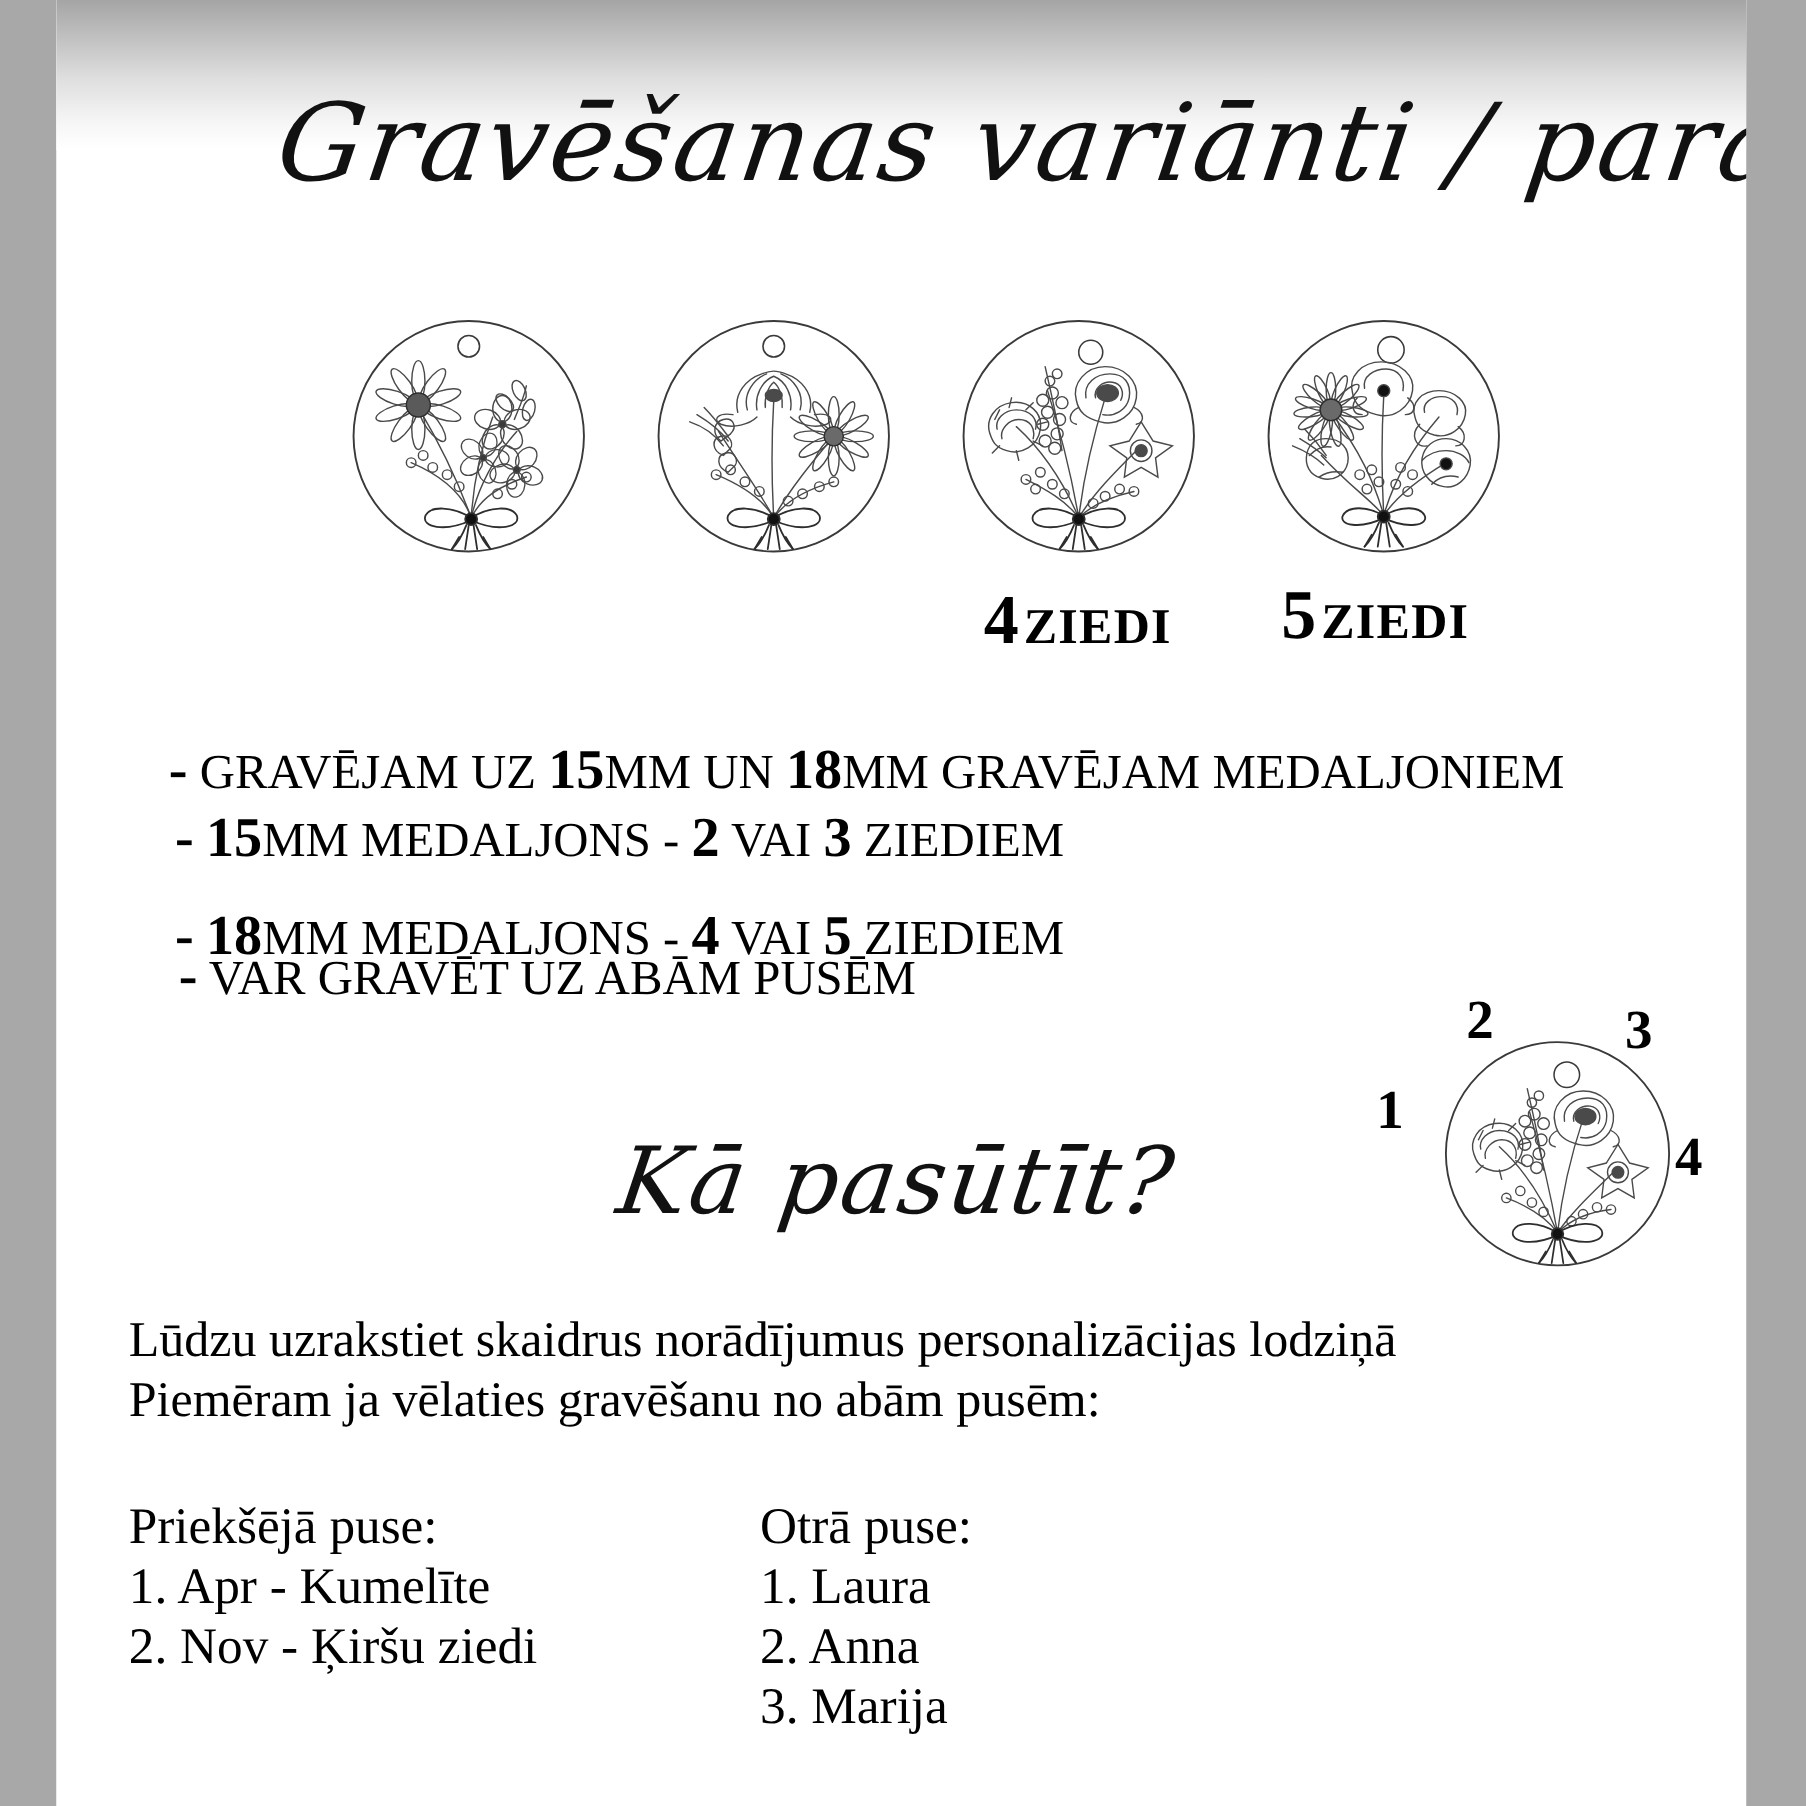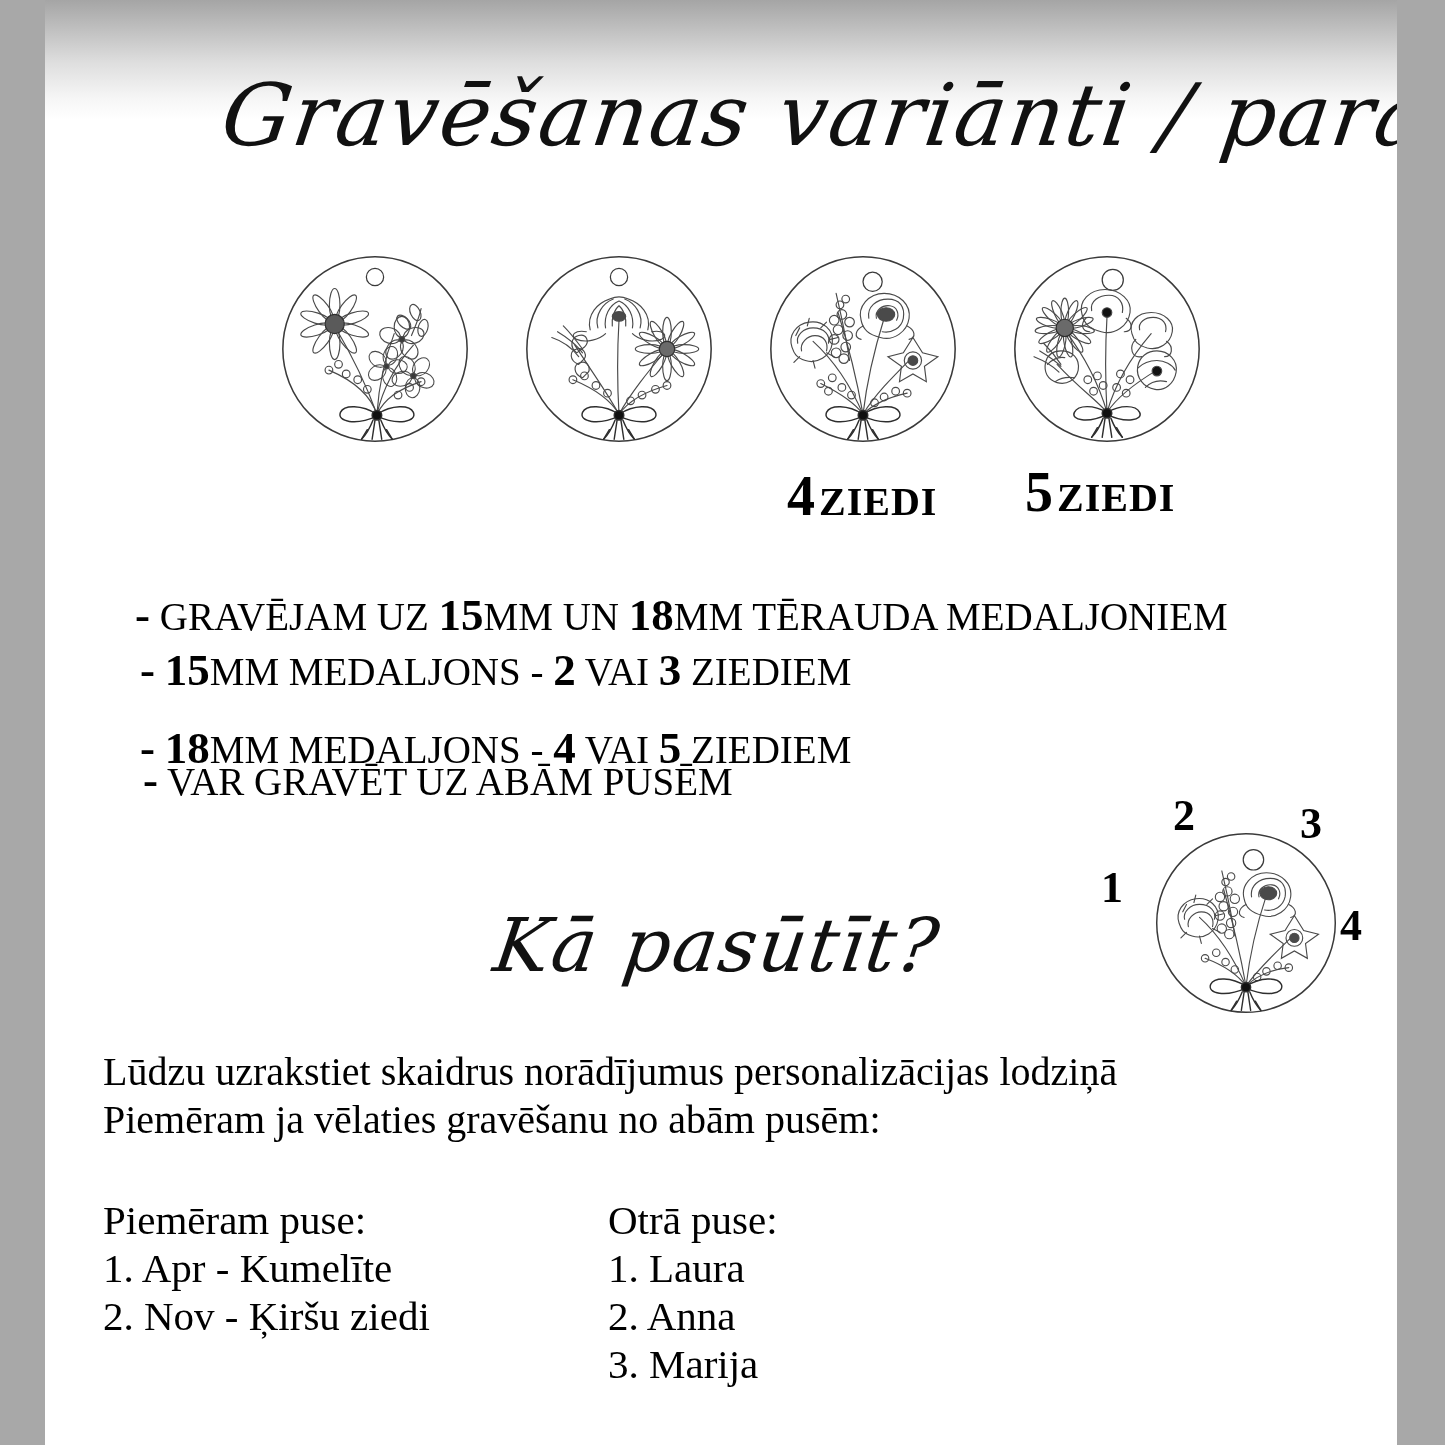--- a/index.html
+++ b/index.html
@@ -463,21 +463,21 @@
       <span class="num">4</span>
       <span class="word">ZIEDI</span>
     </div>
     <div class="lbl" style="left:980px;top:0;">
       <span class="num">5</span>
       <span class="word">ZIEDI</span>
     </div>
   </div>
 
   <div id="bullets">
-    <div class="bline" id="b0"><span class="dash">-</span><span class="sm"> GRAVĒJAM UZ </span><span class="b">15</span><span class="sm">MM UN </span><span class="b">18</span><span class="sm">MM TĒRAUDA MEDALJONIEM</span></div>
+    <div class="bline" id="b0"><span class="dash">-</span><span class="sm"> GRAVĒJAM UZ </span><span class="b">15</span><span class="sm">MM UN </span><span class="b">18</span><span class="sm">MM GRAVĒJAM MEDALJONIEM</span></div>
     <div class="bline" id="b1"><span class="dash">-</span><span class="sm"> </span><span class="b">15</span><span class="sm">MM MEDALJONS - </span><span class="b">2</span><span class="sm"> VAI </span><span class="b">3</span><span class="sm"> ZIEDIEM</span></div>
     <div class="bline" id="b2"><span class="dash">-</span><span class="sm"> </span><span class="b">18</span><span class="sm">MM MEDALJONS - </span><span class="b">4</span><span class="sm"> VAI </span><span class="b">5</span><span class="sm"> ZIEDIEM</span></div>
     <div class="bline" id="b3"><span class="dash">-</span><span class="sm">  VAR GRAVĒT UZ ABĀM PUSĒM</span></div>
   </div>
 
   <div id="numbered">
     <div class="callout" id="cn1">1</div>
     <div class="callout" id="cn2">2</div>
     <div class="callout" id="cn3">3</div>
     <div class="callout" id="cn4">4</div>
@@ -557,21 +557,21 @@
 
   <div class="script-title" id="title-order">Kā pasūtīt?</div>
 
   <div id="para">
     <div class="pline">Lūdzu uzrakstiet skaidrus norādījumus personalizācijas lodziņā</div>
     <div class="pline">Piemēram ja vēlaties gravēšanu no abām pusēm:</div>
   </div>
 
   <div id="cols">
     <div class="col col-a">
-      <div class="cline">Piemēram puse:</div>
+      <div class="cline">Priekšējā puse:</div>
       <div class="cline">1. Apr - Kumelīte</div>
       <div class="cline">2. Nov - Ķiršu ziedi</div>
     </div>
     <div class="col col-b">
       <div class="cline">Otrā puse:</div>
       <div class="cline">1. Laura</div>
       <div class="cline">2. Anna</div>
       <div class="cline">3. Marija</div>
     </div>
   </div>

